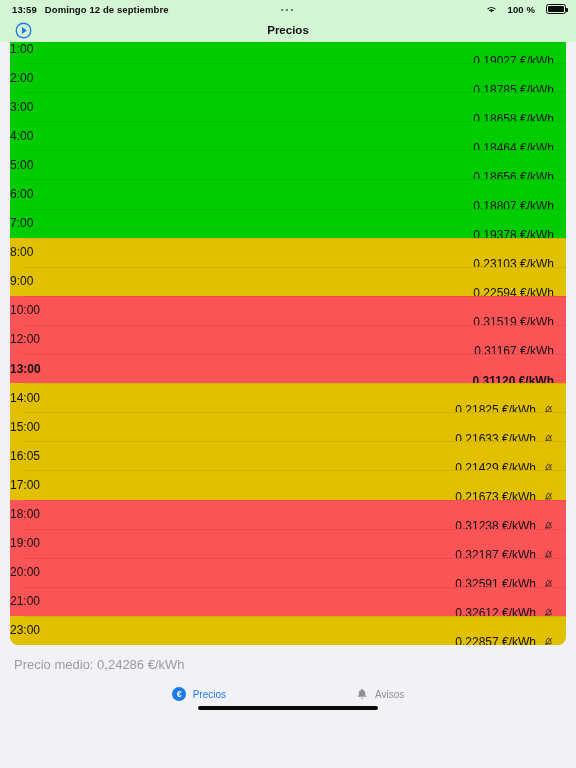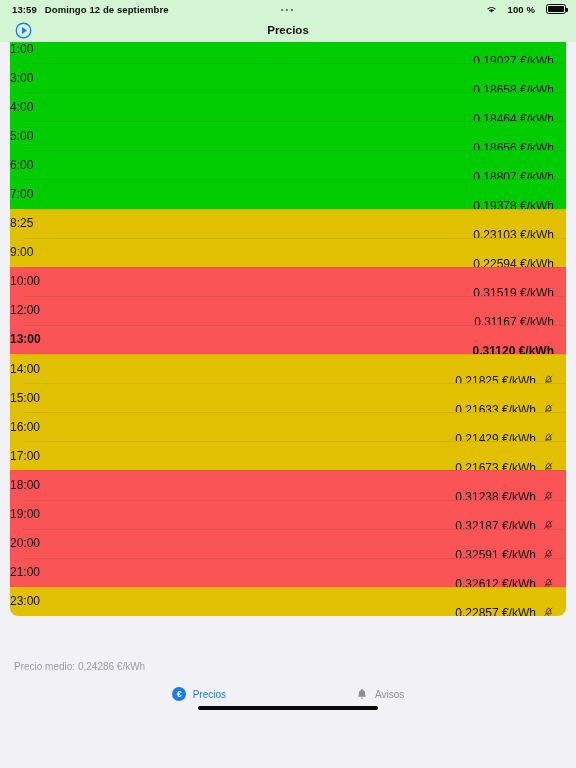--- a/index.html
+++ b/index.html
@@ -62,32 +62,32 @@
     display: flex; align-items: center;
     padding: 0 12px 0 0;
     font-size: 12px; color: #121212;
     position: relative;
   }
   .row + .row::before {
     content:""; position:absolute; left: 14px; right: 0; top: 0; height: 1px;
     background: rgba(0,0,0,0.07);
   }
   .row .hour { flex: 0 0 auto; }
-  .row .price { margin-left: auto; display:flex; align-items:flex-start; gap: 7px; margin-top: 24px; }
+  .row .price { margin-left: auto; display:flex; align-items:center; gap: 7px; margin-top: 24px; }
   .row.current { font-weight: bold; gap: 44px; }
   .row.green  { background: #00cc00; }
   .row.yellow { background: #e0c000; }
   .row.red    { background: #fb5457; }
   .bell-off { width: 11px; height: 12px; display:block; }
 
   
   .avg-note {
     flex: 0 0 auto;
     padding: 6px 0 0 14px;
-    font-size: 10px; color: #9a9aa0;
+    font-size: 13px; color: #9a9aa0;
   }
 
   
   .tabbar {
     flex: 0 0 44px;
     display: flex; align-items: center; justify-content: center;
     gap: 128px;
     background: #f2f1f6;
     margin-top: auto;
   }
@@ -144,20 +144,26 @@
 
   <div class="list-wrap">
     <div class="list" id="price-list">
         <div class="row green">
           <span class="hour">1:00</span>
           <span class="price">
             <span>0,19027 €/kWh</span>
           </span>
         </div>
         <div class="row green">
+          <span class="hour">2:00</span>
+          <span class="price">
+            <span>0,18785 €/kWh</span>
+          </span>
+        </div>
+        <div class="row green">
           <span class="hour">3:00</span>
           <span class="price">
             <span>0,18658 €/kWh</span>
           </span>
         </div>
         <div class="row green">
           <span class="hour">4:00</span>
           <span class="price">
             <span>0,18464 €/kWh</span>
           </span>
@@ -174,21 +180,21 @@
             <span>0,18807 €/kWh</span>
           </span>
         </div>
         <div class="row green">
           <span class="hour">7:00</span>
           <span class="price">
             <span>0,19378 €/kWh</span>
           </span>
         </div>
         <div class="row yellow">
-          <span class="hour">8:25</span>
+          <span class="hour">8:00</span>
           <span class="price">
             <span>0,23103 €/kWh</span>
           </span>
         </div>
         <div class="row yellow">
           <span class="hour">9:00</span>
           <span class="price">
             <span>0,22594 €/kWh</span>
           </span>
         </div>
@@ -230,21 +236,21 @@
             <span style="display: flex;">
               <svg class="bell-off" viewBox="0 0 24 24" width="11" height="12">
                 <path d="M12 3.4a1.3 1.3 0 0 1 1.3 1.3v.5a5 5 0 0 1 3.7 4.8v3l1.2 2a.55.55 0 0 1-.45.85H6.25A.55.55 0 0 1 5.8 15l1.2-2v-3a5 5 0 0 1 3.7-4.8v-.5A1.3 1.3 0 0 1 12 3.4z" fill="none" stroke="#1a1a1a" stroke-width="1.5"></path>
                 <path d="M10.1 17.9a2 2 0 0 0 3.8 0" fill="none" stroke="#1a1a1a" stroke-width="1.5"></path>
                 <line x1="4.2" y1="19.6" x2="19.4" y2="3.6" stroke="#1a1a1a" stroke-width="1.6" stroke-linecap="round"></line>
               </svg>
             </span>
           </span>
         </div>
         <div class="row yellow">
-          <span class="hour">16:00</span>
+          <span class="hour">16:05</span>
           <span class="price">
             <span>0,21429 €/kWh</span>
             <span style="display: flex;">
               <svg class="bell-off" viewBox="0 0 24 24" width="11" height="12">
                 <path d="M12 3.4a1.3 1.3 0 0 1 1.3 1.3v.5a5 5 0 0 1 3.7 4.8v3l1.2 2a.55.55 0 0 1-.45.85H6.25A.55.55 0 0 1 5.8 15l1.2-2v-3a5 5 0 0 1 3.7-4.8v-.5A1.3 1.3 0 0 1 12 3.4z" fill="none" stroke="#1a1a1a" stroke-width="1.5"></path>
                 <path d="M10.1 17.9a2 2 0 0 0 3.8 0" fill="none" stroke="#1a1a1a" stroke-width="1.5"></path>
                 <line x1="4.2" y1="19.6" x2="19.4" y2="3.6" stroke="#1a1a1a" stroke-width="1.6" stroke-linecap="round"></line>
               </svg>
             </span>
           </span>

